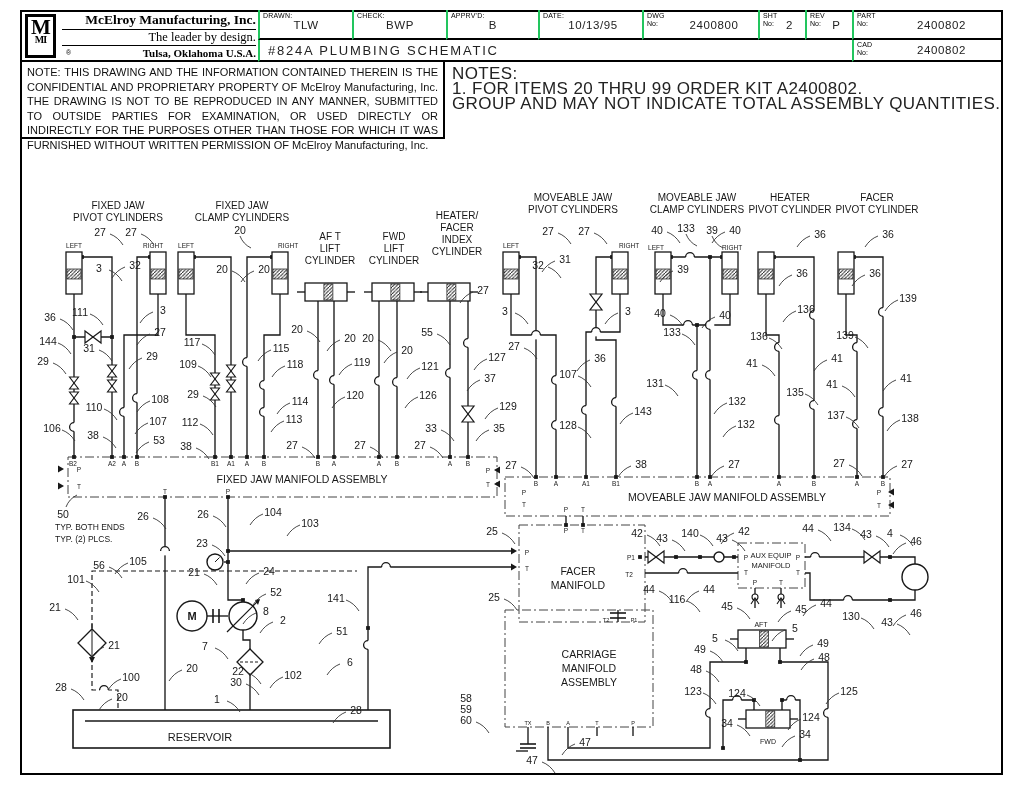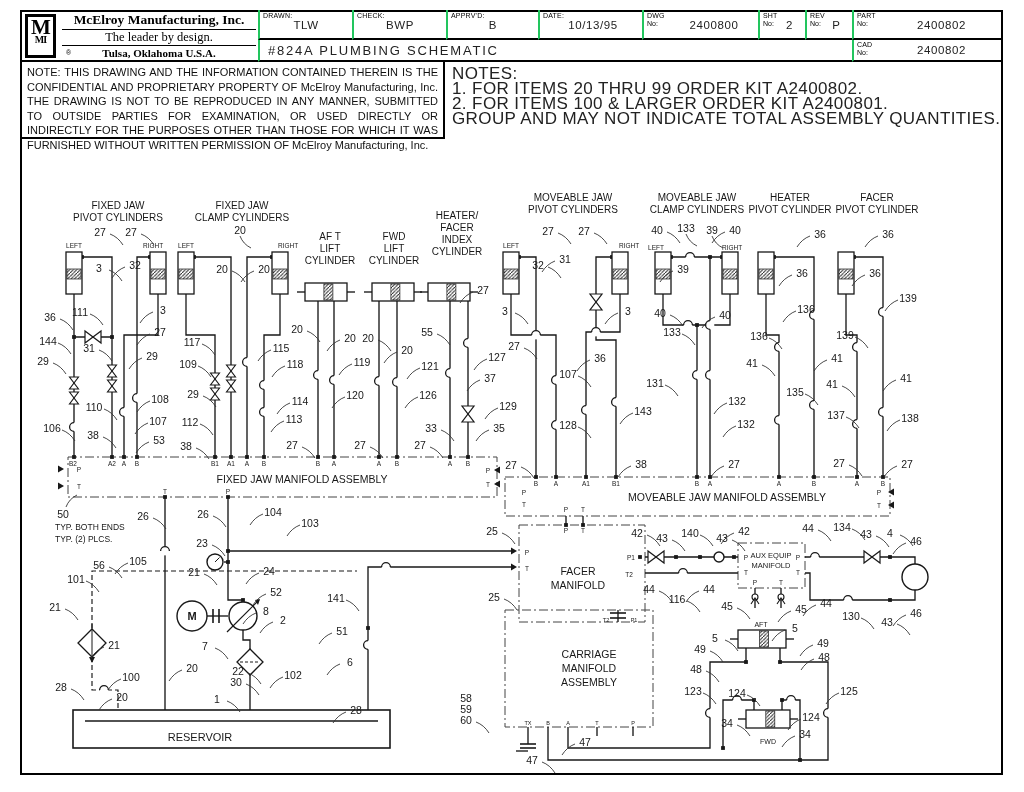--- a/index.html
+++ b/index.html
@@ -7,21 +7,21 @@
   .frame{position:absolute;left:20px;top:10px;width:983px;height:765px;border:2.2px solid #000;box-sizing:border-box;}
   .cell{position:absolute;box-sizing:border-box;border-left:2px solid #22c55e;border-bottom:2px solid #000;}
   .cell.first{border-left:none;}
   .cl{position:absolute;left:3px;top:2px;font-size:7px;letter-spacing:.2px;}
   .cl2{position:absolute;left:3px;top:10px;font-size:7px;}
   .cv{position:absolute;left:0;right:0;top:9px;text-align:center;font-size:11.5px;letter-spacing:.6px;color:#222;}
   .cv.shift{left:26px;}
   .logo-box{position:absolute;left:5px;top:4px;width:31px;height:44px;border:3px solid #000;box-sizing:border-box;text-align:center;font-family:"Liberation Serif",serif;font-weight:bold;line-height:1;}
   .logo-m{font-size:21px;margin-top:0px;letter-spacing:-1px;}
   .logo-mi{font-size:10px;margin-top:-3px;letter-spacing:-1px;}
-  .company-wrap{position:absolute;left:42px;top:2px;width:194px;text-align:center;font-family:"Liberation Serif",serif;}
+  .company-wrap{position:absolute;left:42px;top:2px;width:194px;text-align:right;font-family:"Liberation Serif",serif;}
   .company{font-size:13.5px;font-weight:bold;border-bottom:1.4px solid #000;padding-bottom:1px;}
   .tagline{font-size:12.5px;border-bottom:1.4px solid #000;padding-bottom:0px;}
   .location{font-size:11px;font-weight:bold;padding-top:1px;}
   .reg{position:absolute;left:46px;top:39px;font-size:7px;}
   .dtitle{position:absolute;left:8px;top:3px;font-size:13px;letter-spacing:1.8px;color:#222;}
   .disclaimer{position:absolute;left:20px;top:62px;width:425px;height:77px;box-sizing:border-box;border:2px solid #000;border-top:none;padding:3px 5px;font-size:11px;line-height:1.32;text-align:justify;color:#111;}
   .notes{position:absolute;left:452px;top:66px;width:545px;color:#222;}
   .notes div{font-size:17px;letter-spacing:.4px;line-height:15px;white-space:nowrap;}
   svg{position:absolute;left:0;top:0;}
   text{font-family:"Liberation Sans",sans-serif;fill:#181818;}
@@ -88,21 +88,20 @@
     <span class="cl" style="top:1px;">CAD</span>
     <span class="cl2" style="top:9px;">No:</span>
     <span class="cv shift" style="top:4px;">2400802</span>
   </div>
 
   <div class="disclaimer">NOTE: THIS DRAWING AND THE INFORMATION CONTAINED THEREIN IS THE CONFIDENTIAL AND PROPRIETARY PROPERTY OF McElroy Manufacturing, Inc. THE DRAWING IS NOT TO BE REPRODUCED IN ANY MANNER, SUBMITTED TO OUTSIDE PARTIES FOR EXAMINATION, OR USED DIRECTLY OR INDIRECTLY FOR THE PURPOSES OTHER THAN THOSE FOR WHICH IT WAS FURNISHED WITHOUT WRITTEN PERMISSION OF McElroy Manufacturing, Inc.</div>
 
   <div class="notes">
     <div>NOTES:</div>
     <div>1. FOR ITEMS 20 THRU 99 ORDER KIT A2400802.</div>
-    <div>2. FOR ITEMS 100 &amp; LARGER ORDER KIT A2400801.</div>
     <div>GROUP AND MAY NOT INDICATE TOTAL ASSEMBLY QUANTITIES.</div>
   </div>
 
   <svg id="schem" width="1024" height="792" viewBox="0 0 1024 792">
     <defs>
       <pattern id="hat" width="3.5" height="3.5" patternUnits="userSpaceOnUse">
         <path d="M0 3.5 L3.5 0" stroke="#181818" stroke-width="0.9"></path>
       </pattern>
     </defs>
   <rect x="68" y="457" width="429" height="40" fill="none" stroke="#444" stroke-width="1" stroke-dasharray="9 3 2 3"></rect>

